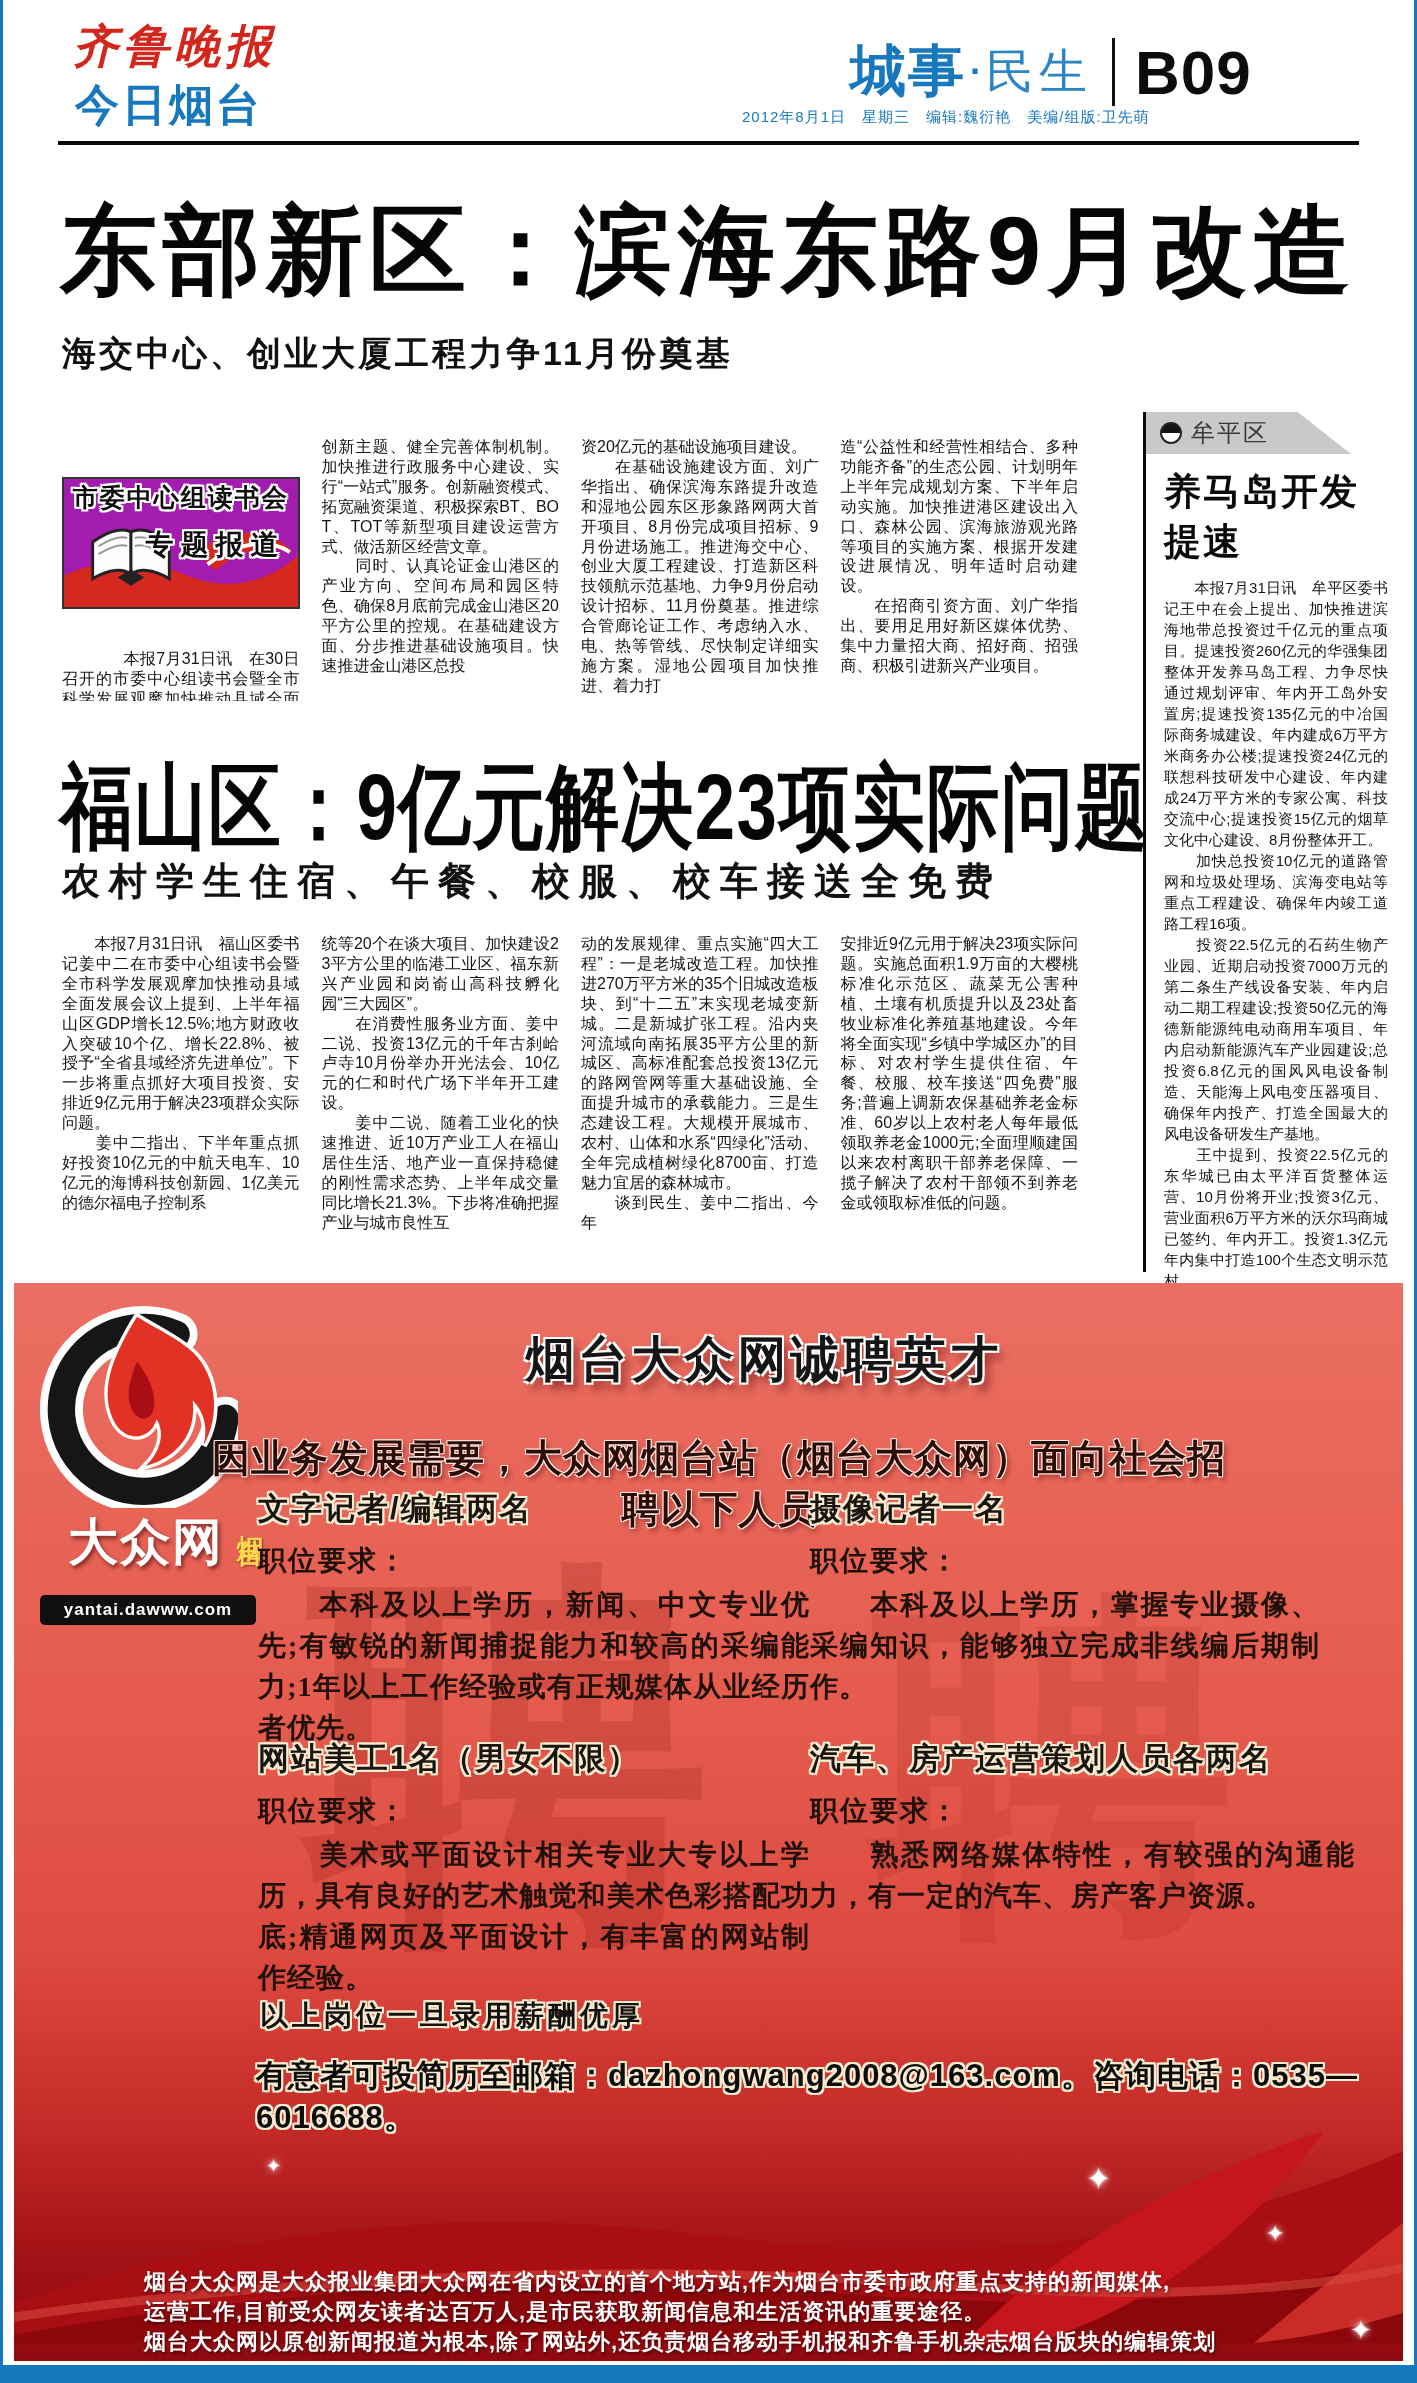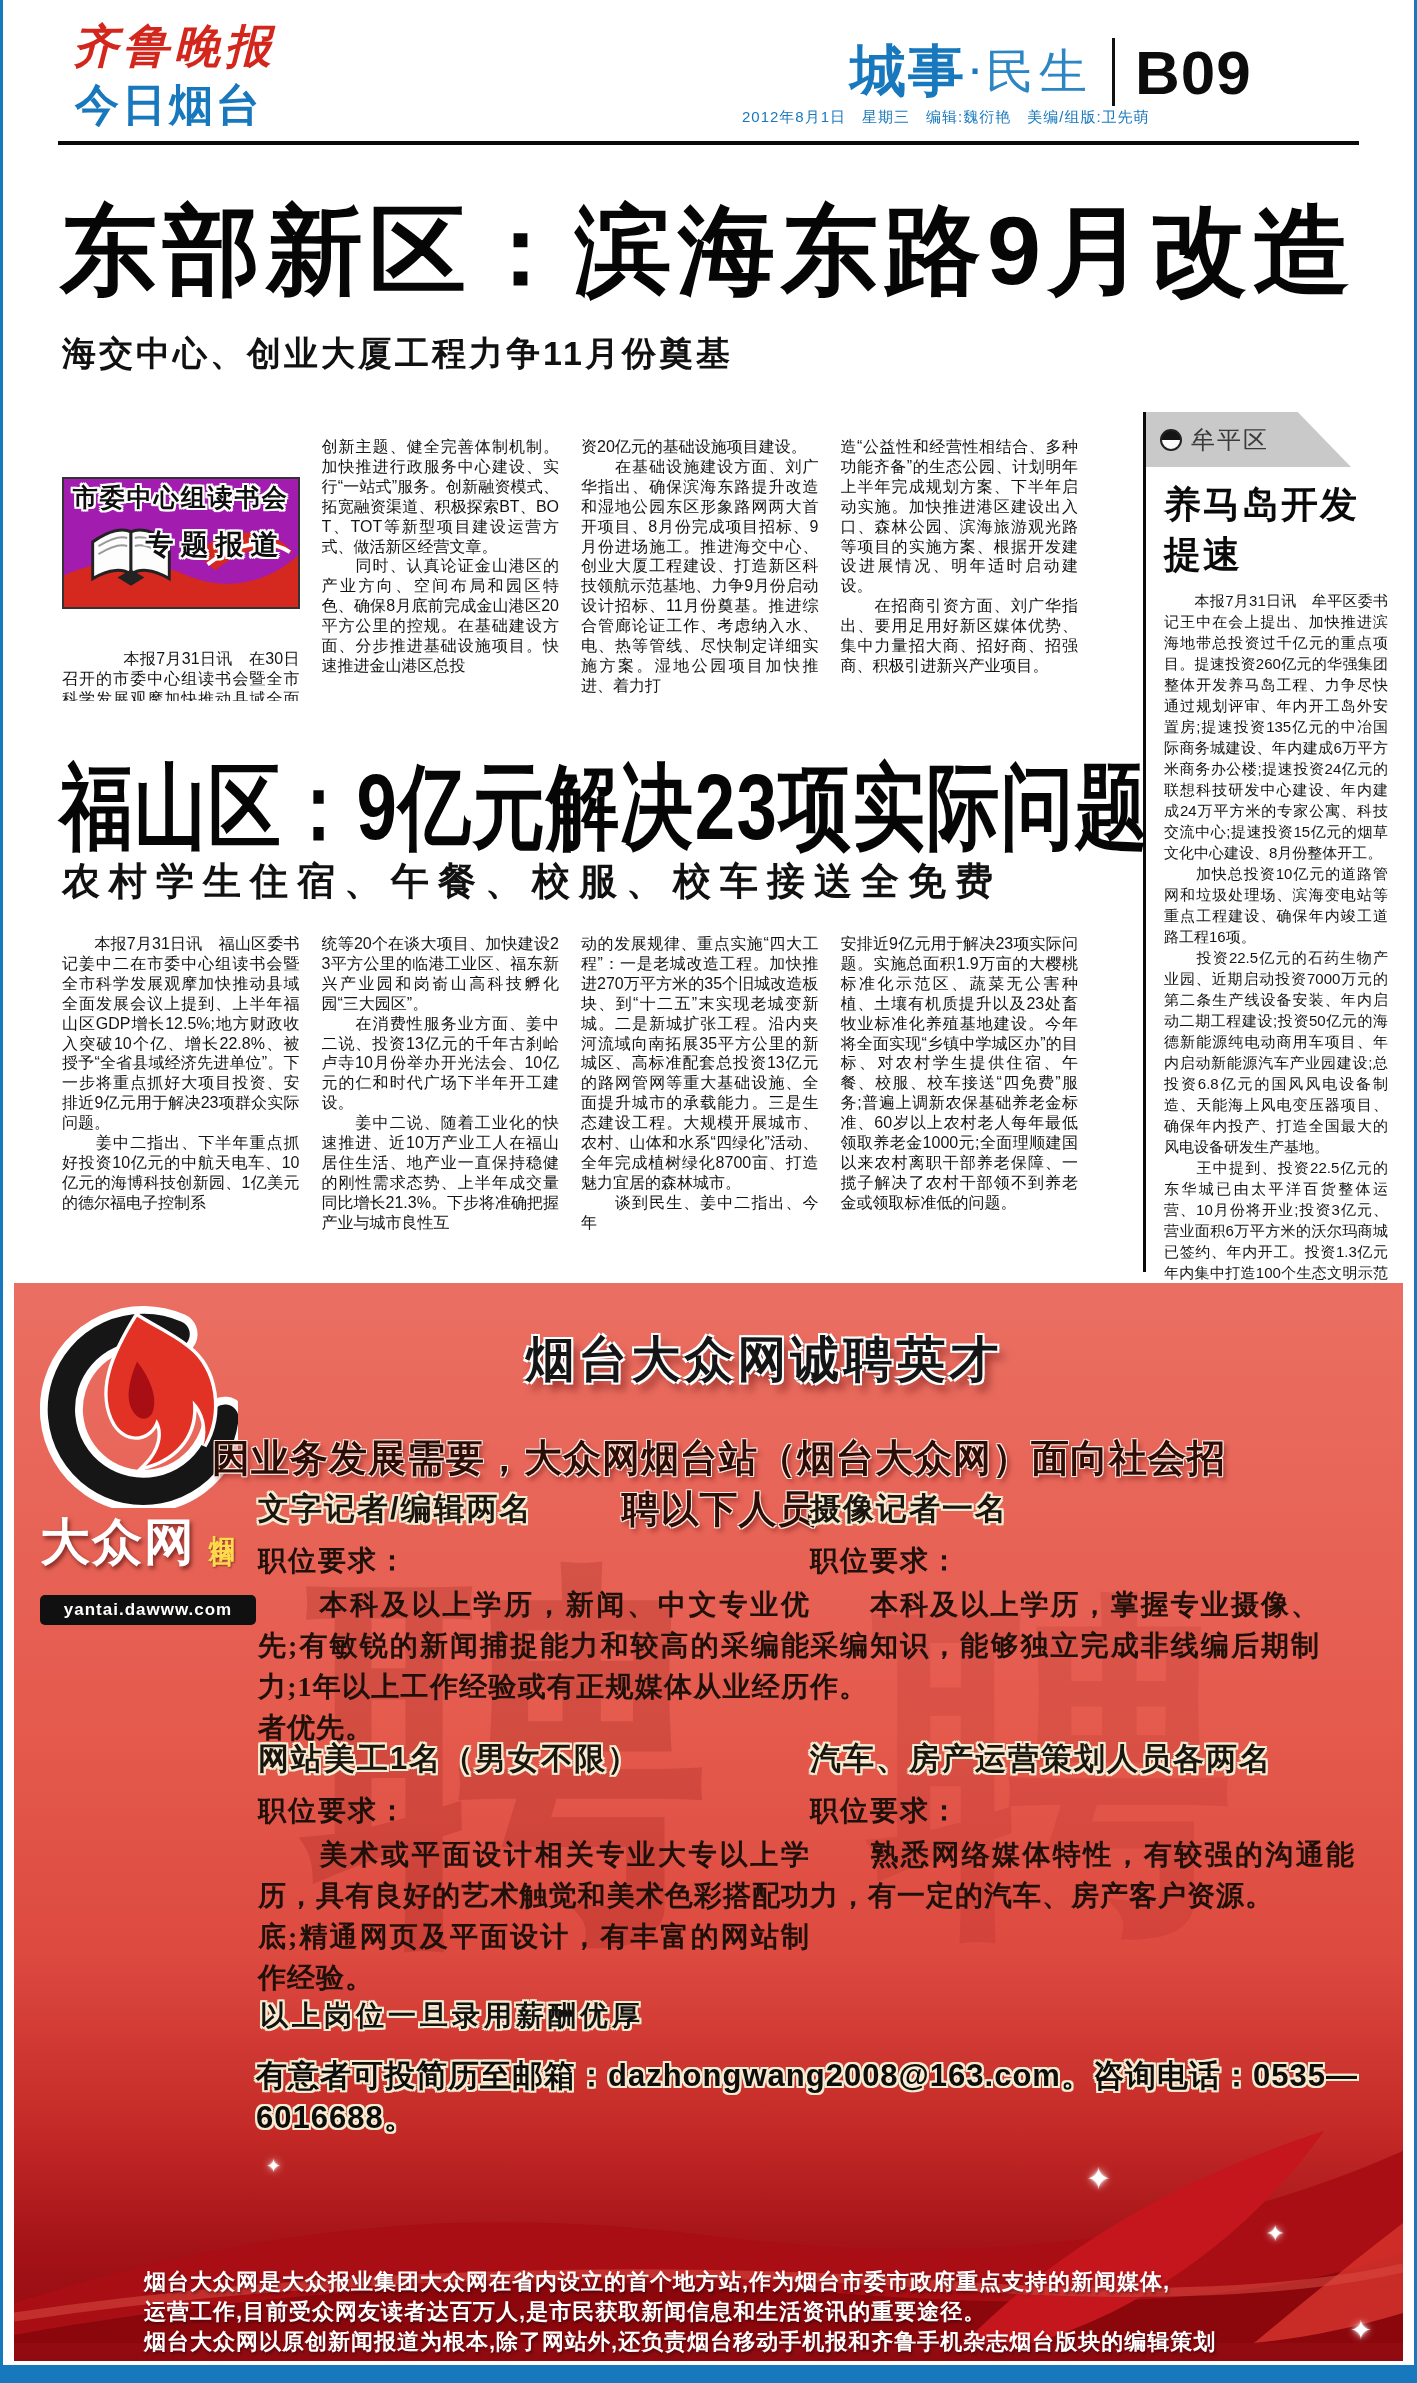--- a/index.html
+++ b/index.html
@@ -35,21 +35,21 @@
   .outline-white{text-shadow:-2px 0 #fff,2px 0 #fff,0 -2px #fff,0 2px #fff,
                  -2px -2px #fff,2px 2px #fff,-2px 2px #fff,2px -2px #fff;}
   .logo-line1{position:absolute;top:9px;left:0;right:0;text-align:center;font-size:25px;
               font-weight:900;color:#0e0e0e;letter-spacing:2px;}
   .logo-line2{position:absolute;top:56px;right:12px;font-size:28px;font-weight:900;
               letter-spacing:7px;color:#0e0e0e;}
 
   
   .sidebar{position:absolute;left:1143px;top:412px;width:252px;height:860px;
            border-left:3px solid #0a0a0a;box-sizing:border-box;}
-  .sb-banner{width:205px;height:55px;background:#c9c9c9;
+  .sb-banner{width:205px;height:42px;background:#c9c9c9;
              clip-path:polygon(0 0,74% 0,100% 100%,0 100%);
              display:flex;align-items:center;padding-left:14px;gap:9px;box-sizing:border-box;}
   .sb-icon{width:22px;height:22px;border-radius:50%;border:2px solid #222;box-sizing:border-box;
            background:linear-gradient(180deg,#151515 50%,#fdfdfd 50%);}
   .sb-tag{font-size:24px;color:#3a3a3a;letter-spacing:2px;}
   .sb-headline{margin:13px 0 10px 18px;font-size:37px;font-weight:700;color:#0a0a0a;letter-spacing:2px;}
   .sb-body{margin-left:18px;width:224px;font-size:15px;line-height:21px;text-align:justify;
            word-break:break-all;white-space:pre-wrap;color:#141414;}
   .sb-byline{margin:10px 0 0 18px;width:224px;font-size:15px;line-height:22px;font-weight:800;white-space:pre-wrap;}
 
@@ -63,21 +63,21 @@
   
   .ad{position:absolute;left:14px;top:1283px;width:1389px;height:1078px;overflow:hidden;
       background:linear-gradient(180deg,#ea6f62 0%,#e55b4e 40%,#dd4a40 62%,#c52b28 78%,#a31217 90%,#8f0a10 100%);}
   .watermark{position:absolute;font-family:"Liberation Serif","DejaVu Serif",serif;font-weight:900;
              color:rgba(140,18,14,.20);pointer-events:none;}
   .wm-1{left:295px;top:275px;font-size:400px;line-height:400px;}
   .wm-2{left:860px;top:305px;font-size:360px;line-height:360px;color:rgba(140,18,14,.12);}
   .ad-flame{position:absolute;left:26px;top:20px;width:198px;height:205px;}
   .ad-logo-text{position:absolute;left:26px;top:226px;display:flex;align-items:flex-start;}
   .ad-logo-cn{font-size:50px;font-weight:900;color:#fff;letter-spacing:2px;
-              text-shadow:2px 3px 4px rgba(60,0,0,.6);}
+              text-shadow:2px 3px 4px rgba(60,0,0,.6);margin-left:28px;}
   .ad-logo-city{writing-mode:vertical-rl;font-size:27px;font-weight:900;color:#ffd94d;
                 margin:4px 0 0 8px;letter-spacing:5px;text-shadow:1px 1px 2px rgba(60,0,0,.5);}
   .ad-url-bar{position:absolute;left:26px;top:312px;width:216px;height:30px;background:#101010;
               border-radius:5px;color:#fff;font-size:17px;font-weight:700;letter-spacing:1px;
               display:flex;align-items:center;justify-content:center;}
   .ad-title{position:absolute;left:310px;top:44px;width:880px;text-align:center;font-size:49px;
             font-weight:900;color:#151515;letter-spacing:4px;
             text-shadow:-2px -2px 0 #fff,2px -2px 0 #fff,-2px 2px 0 #fff,2px 2px 0 #fff,6px 8px 9px rgba(85,0,0,.55);}
   .ad-subtitle{position:absolute;left:195px;top:150px;width:1020px;text-align:center;font-size:38px;
                font-weight:900;color:#2c0d06;letter-spacing:1px;

